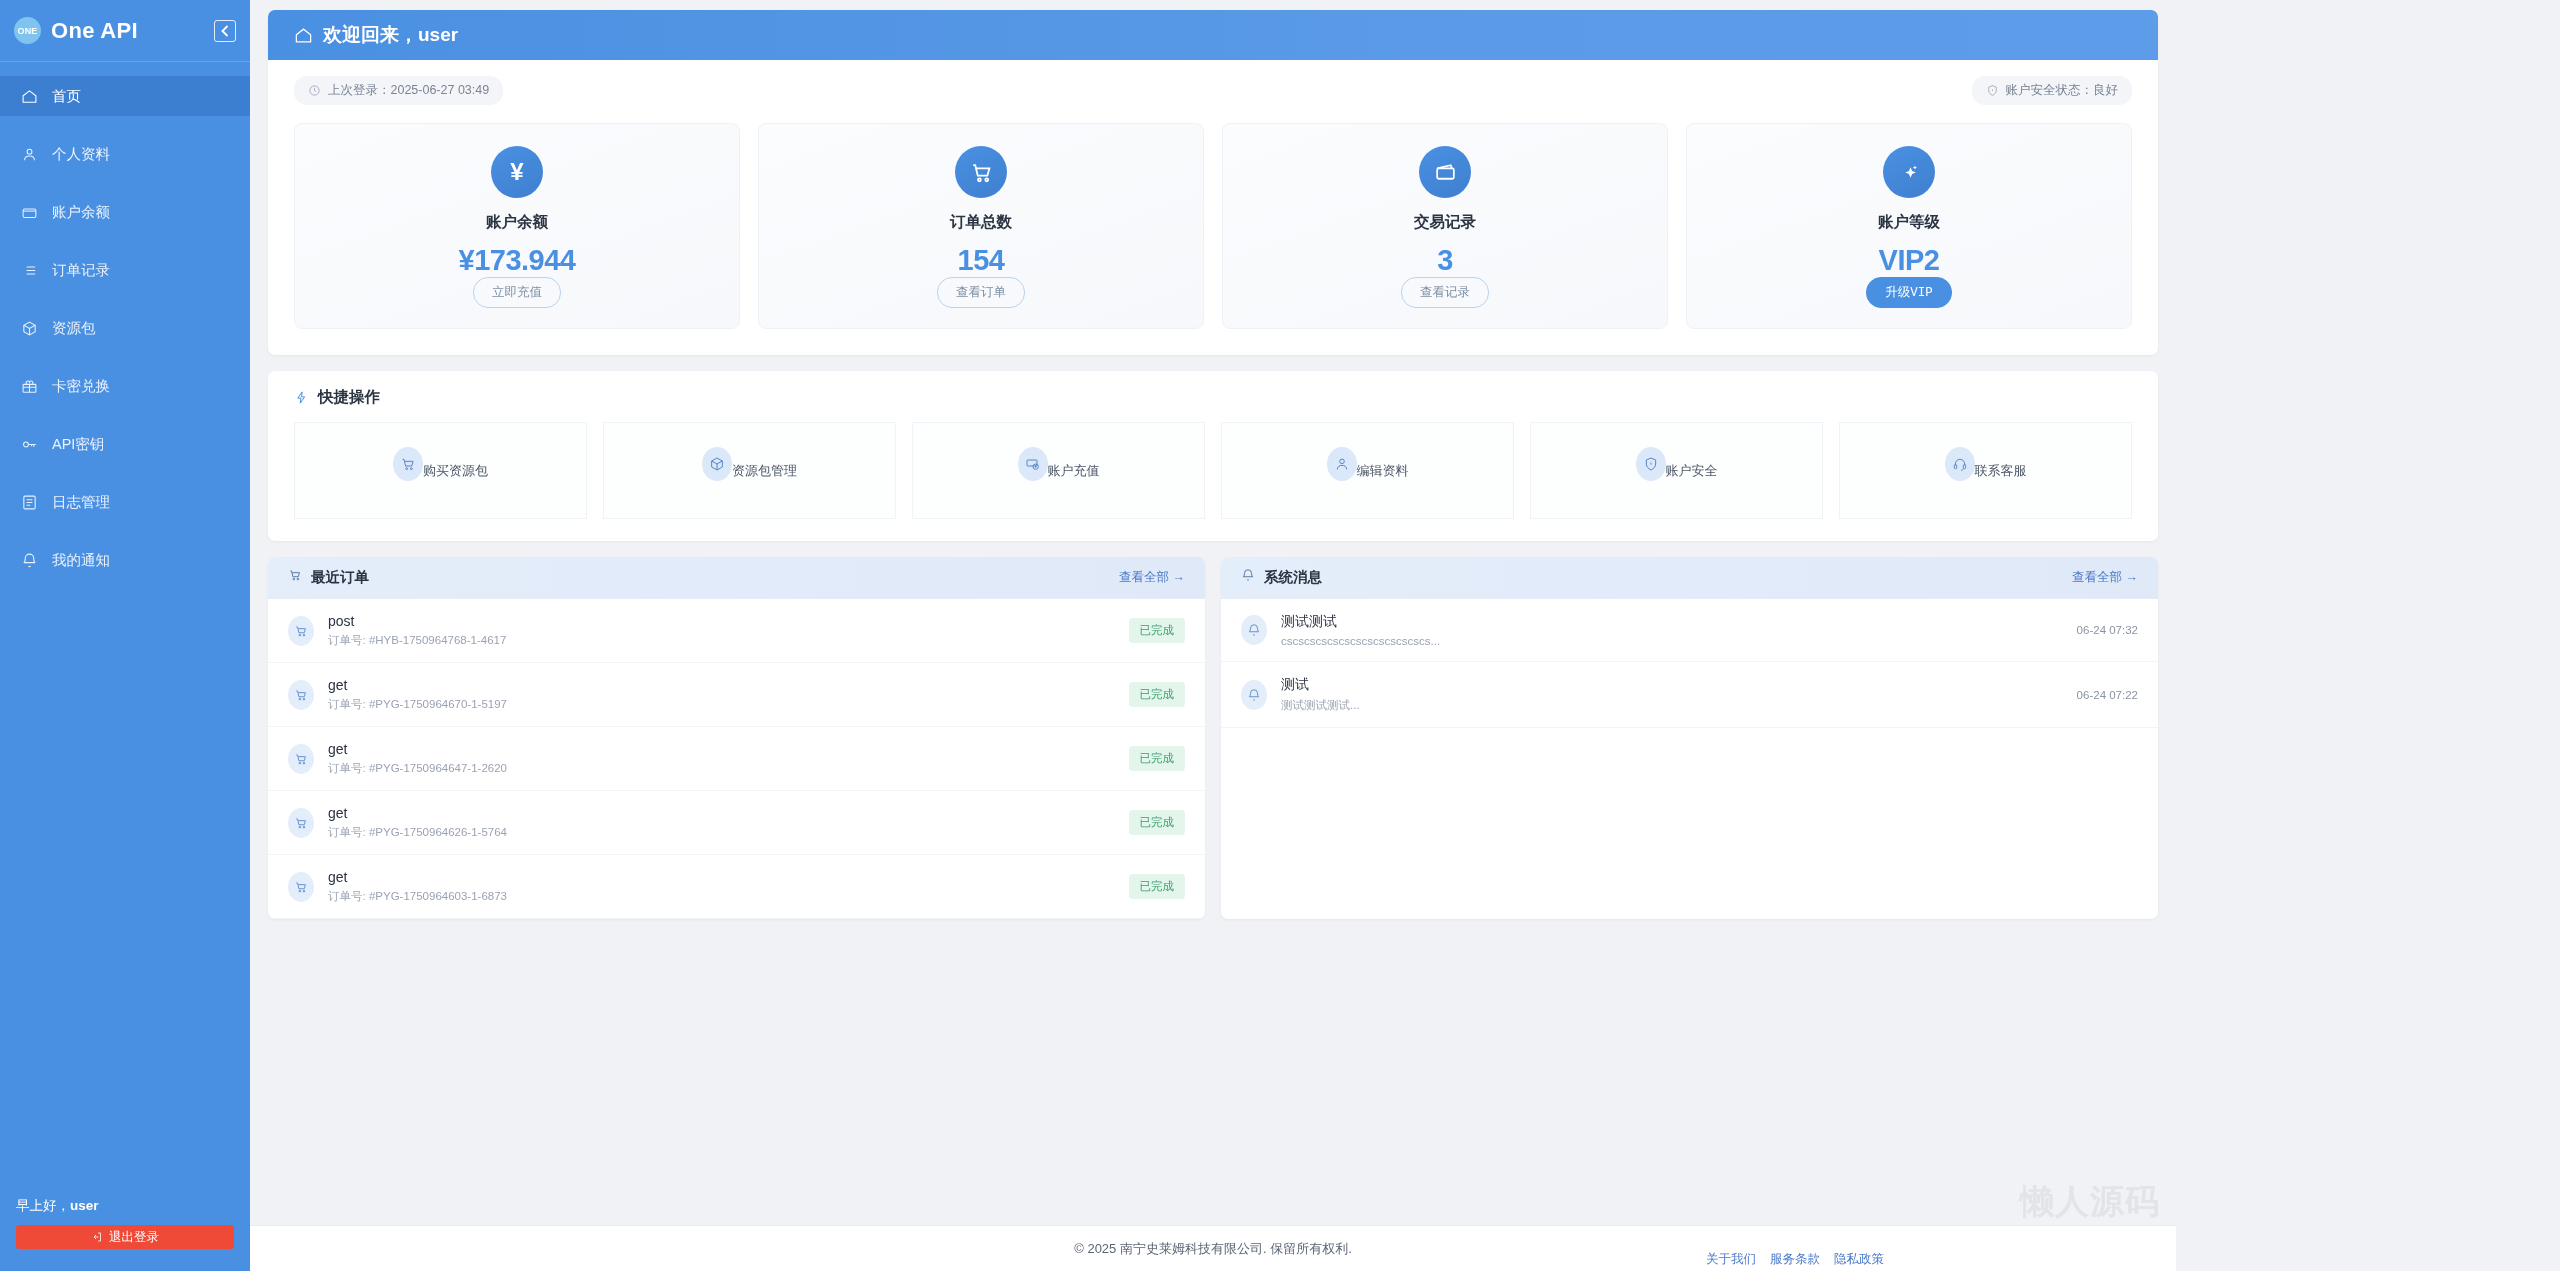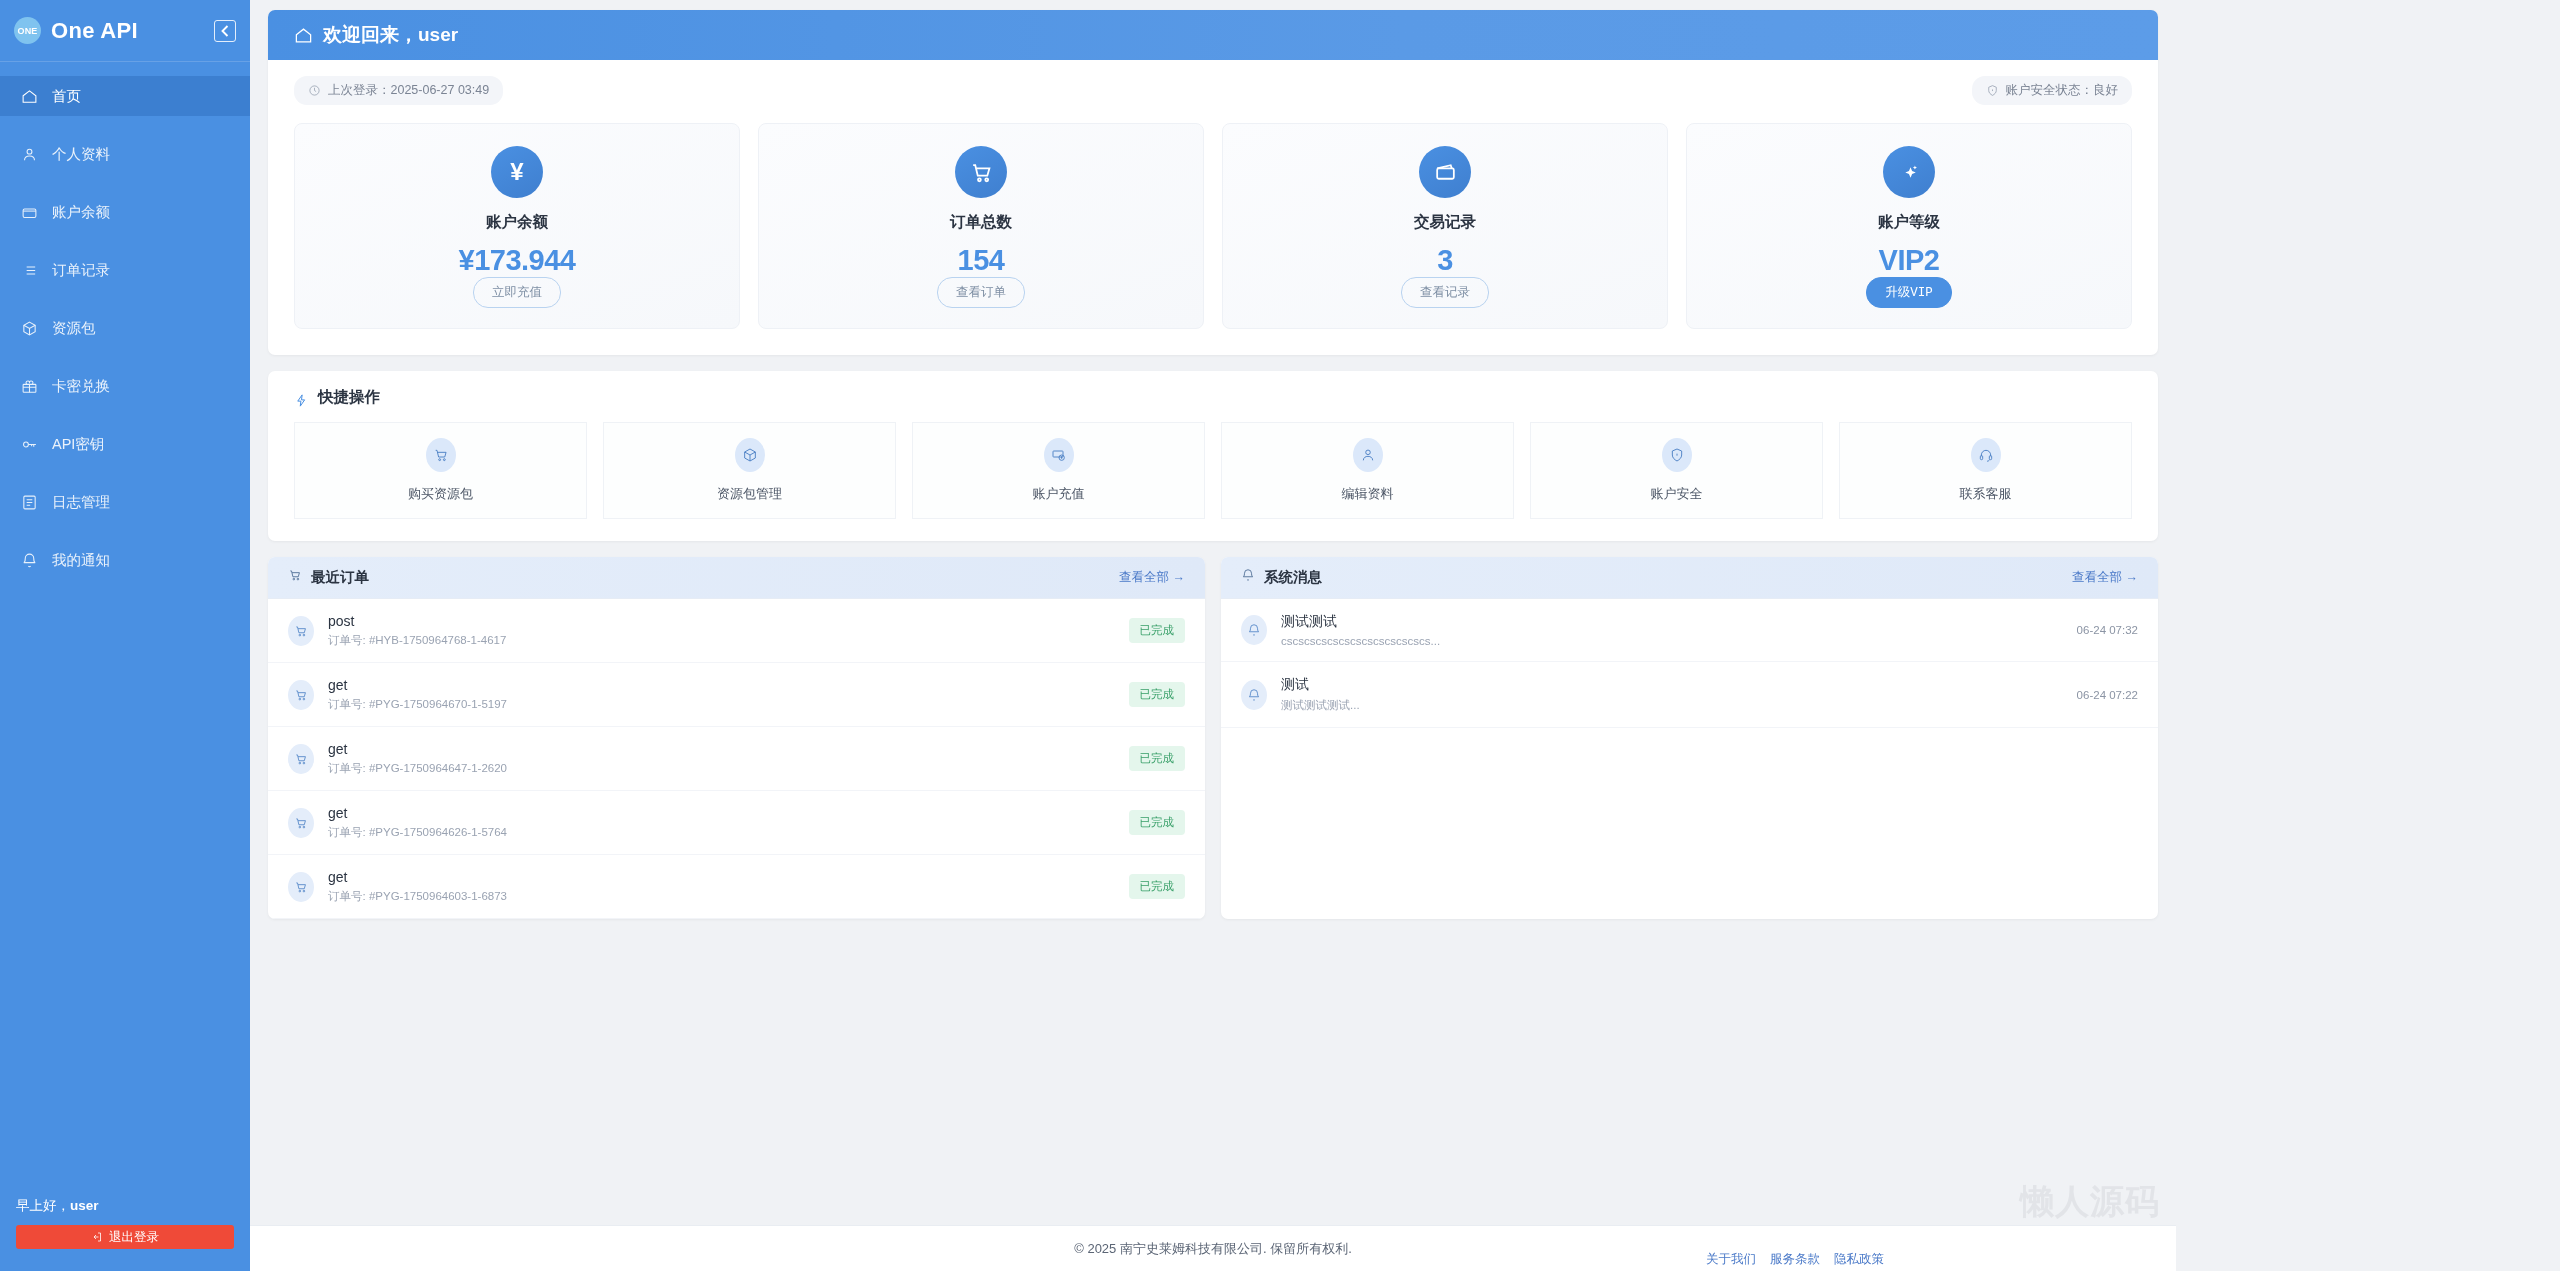--- a/index.html
+++ b/index.html
@@ -97,27 +97,27 @@
   .stat-label { font-size:15.5px; color:#2b3442; font-weight:bold; margin-bottom:11px; }
   .stat-value { font-size:29px; font-weight:bold; color:#4a90e2; margin-bottom:0; letter-spacing:-.5px; }
   .stat-btn {
     border:1px solid #b9d3f0; background:transparent; color:#7d8ea3;
     font-size:12.5px; border-radius:15px; padding:6px 18px; cursor:pointer;
     font-family:inherit;
   }
   .stat-btn.filled { background:#4a90e2; border-color:#4a90e2; color:#fff;font-family:Liberation Mono, monospace; }
 
   .quick-card { background:#fff; border-radius:7px; margin-top:16px; padding:16px 26px 22px 26px; box-shadow:0 1px 3px rgba(0,0,0,.05); }
-  .quick-head { display:flex; align-items:flex-end; gap:9px; margin-bottom:14px; }
+  .quick-head { display:flex; align-items:center; gap:9px; margin-bottom:14px; }
   .quick-head svg { width:15px; height:15px; stroke:#4a90e2; fill:none; stroke-width:1.6; }
   .quick-title { font-size:15.5px; font-weight:bold; color:#2b3442; }
   .quick-grid { display:flex; gap:16px; }
   .qa {
     flex:1; background:#fdfefe; border:1px solid #eff2f6; border-radius:0;
-    height:97px; display:flex; flex-direction:column; align-items:center; justify-content:center;
+    height:97px; display:flex; flex-direction:row; align-items:center; justify-content:center;
     cursor:pointer;
   }
   .qa-ic {
     width:30px; height:34px; border-radius:50%;
     background:#dbe8fa; display:flex; align-items:center; justify-content:center; margin-bottom:13px;
   }
   .qa-ic svg { width:16px; height:16px; stroke:#4a7fc4; fill:none; stroke-width:1.4; }
   .qa-label { font-size:13px; color:#4c5666; }
 
   .bottom { display:flex; gap:16px; margin-top:16px; }

